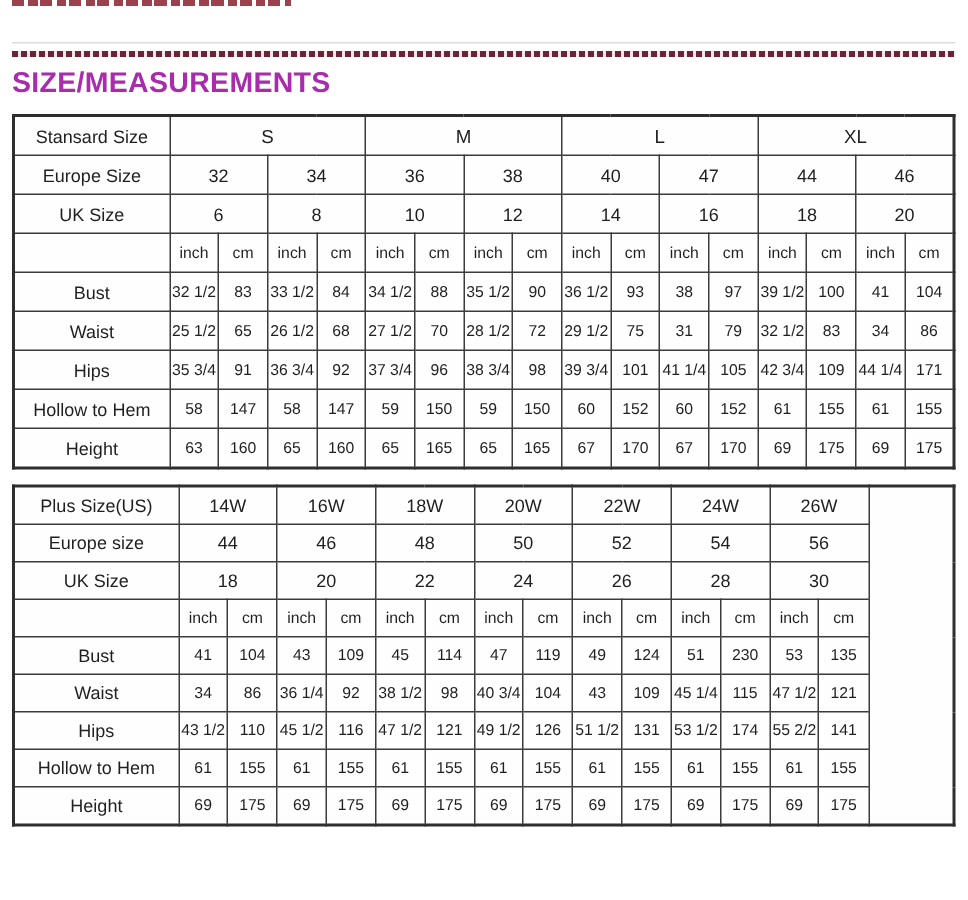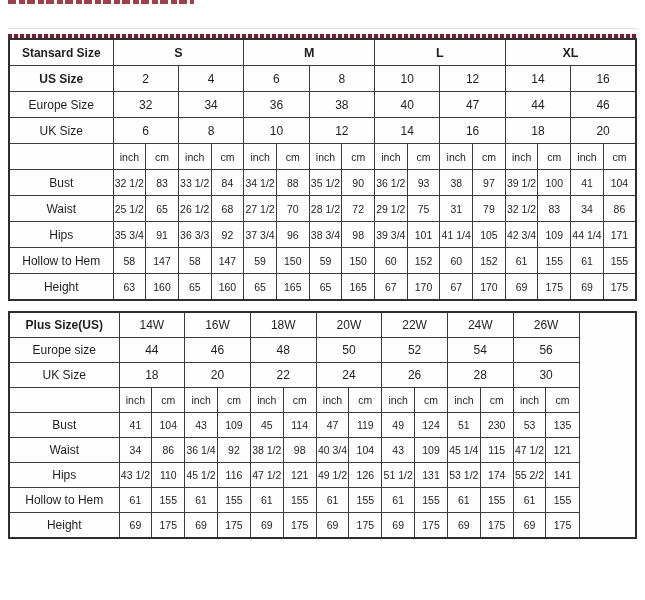--- a/index.html
+++ b/index.html
@@ -38,40 +38,41 @@
   }
   table.size td{
     border:1px solid #3b3b3b;
     text-align:center;vertical-align:middle;
     font-size:10.5px;
     height:25px;padding:0;
     white-space:nowrap;overflow:hidden;
     color:#1f1f1f;
   }
   table.plus td{height:24px;}
-  table.size td.b{font-weight:bold;font-size:12.5px;}
+  table.size td.b{font-weight:normal;font-size:12.5px;}
   table.size td.hdr{font-size:12px;}
   table.size td.lblcell{font-size:12px;}
   table.size td.empty{background:#fefefe;}
   col.c-label{width:104px;}
   col.c-label2{width:110px;}
   col.c-tail{width:57px;}
 
   .gap{height:10px;}
 </style>
 </head>
 <body>
 
 <div class="page">
 
   <div class="clip-strip"></div>
 
   <div class="thin-rule"></div>
   <div class="dash-rule"></div>
 
+  <h1 class="title" style="color: rgb(168, 44, 172);">SIZE/MEASUREMENTS</h1>
 
   <table class="size std">
     <colgroup>
       <col class="c-label">
       <col>
         <col>
         <col>
         <col>
         <col>
         <col>
@@ -86,31 +87,20 @@
         <col>
         <col>
     </colgroup>
     <tbody>
         <tr>
           <td class="b lblcell">Stansard Size</td>
           <td colspan="4" class="b">S</td>
           <td colspan="4" class="b">M</td>
           <td colspan="4" class="b">L</td>
           <td colspan="4" class="b">XL</td>
-        </tr>
-        <tr>
-          <td class="b lblcell">US Size</td>
-          <td colspan="2" class="hdr">2</td>
-          <td colspan="2" class="hdr">4</td>
-          <td colspan="2" class="hdr">6</td>
-          <td colspan="2" class="hdr">8</td>
-          <td colspan="2" class="hdr">10</td>
-          <td colspan="2" class="hdr">12</td>
-          <td colspan="2" class="hdr">14</td>
-          <td colspan="2" class="hdr">16</td>
         </tr>
         <tr>
           <td class="lblcell">Europe Size</td>
           <td colspan="2" class="hdr">32</td>
           <td colspan="2" class="hdr">34</td>
           <td colspan="2" class="hdr">36</td>
           <td colspan="2" class="hdr">38</td>
           <td colspan="2" class="hdr">40</td>
           <td colspan="2" class="hdr">47</td>
           <td colspan="2" class="hdr">44</td>
@@ -181,21 +171,21 @@
           <td>79</td>
           <td>32 1/2</td>
           <td>83</td>
           <td>34</td>
           <td>86</td>
         </tr>
         <tr>
           <td class="lblcell">Hips</td>
           <td>35 3/4</td>
           <td>91</td>
-          <td>36 3/3</td>
+          <td>36 3/4</td>
           <td>92</td>
           <td>37 3/4</td>
           <td>96</td>
           <td>38 3/4</td>
           <td>98</td>
           <td>39 3/4</td>
           <td>101</td>
           <td>41 1/4</td>
           <td>105</td>
           <td>42 3/4</td>

